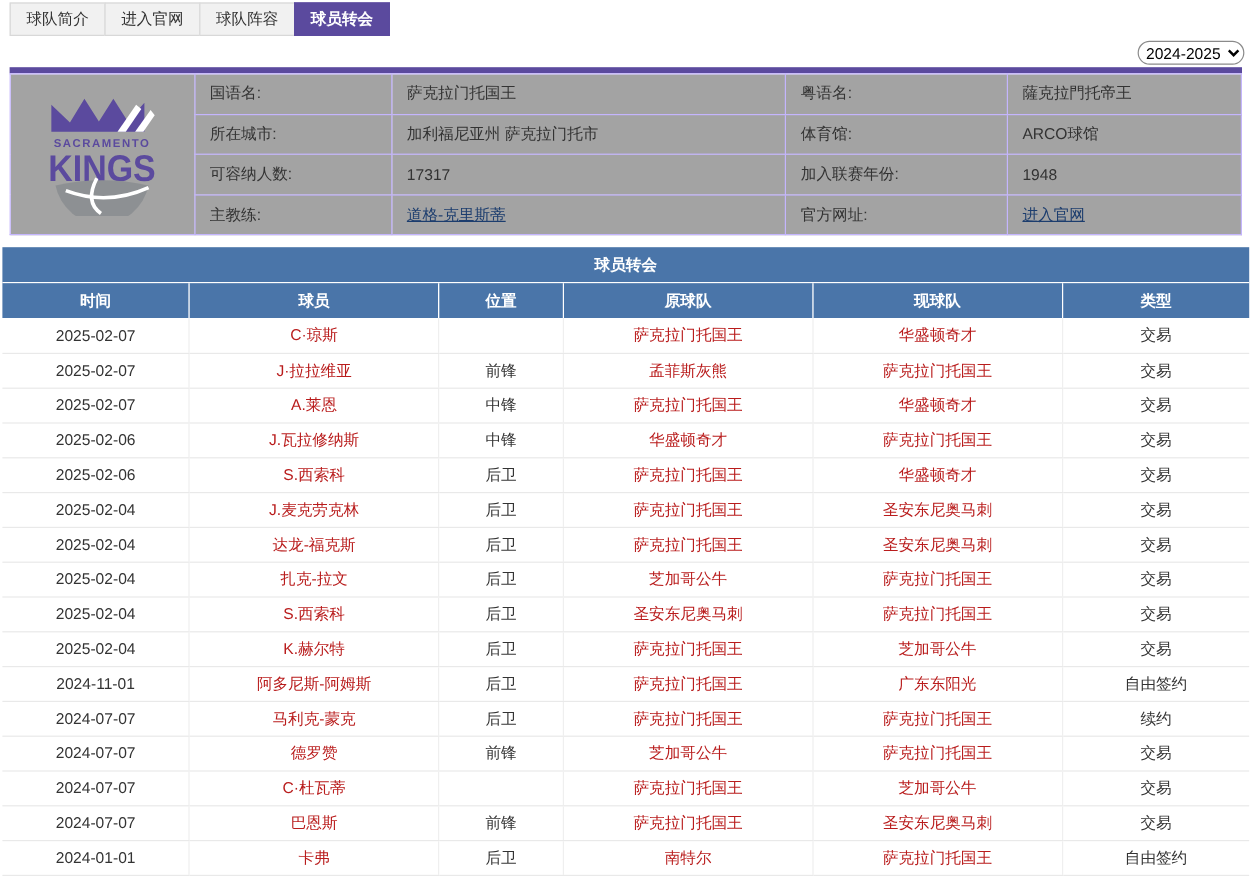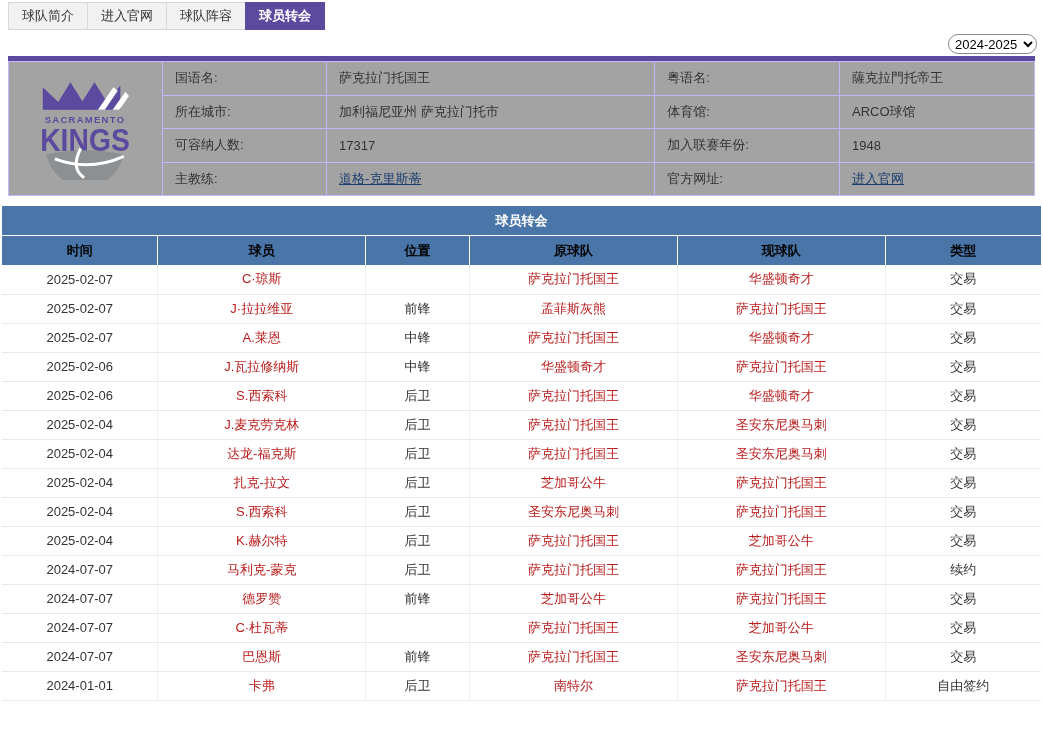--- a/index.html
+++ b/index.html
@@ -57,21 +57,21 @@
   
   .transfer-wrap { margin: 10px 2px 0 2px; }
   .transfer-title {
     background: #4a75a9; color: #fff; font-weight: bold;
     height: 30px; display: flex; align-items: center; justify-content: center;
     border-bottom: 1px solid #fff;
     font-size: 13px;
   }
   table.transfer { width: 100%; border-collapse: collapse; table-layout: fixed; }
   table.transfer th {
-    background: #4a75a9; color: #000000; font-weight: bold;
+    background: #4a75a9; color: #ffffff; font-weight: bold;
     height: 29px; border-left: 1px solid #fff;
     font-size: 13px;
   }
   table.transfer th:first-child { border-left: none; }
   table.transfer td {
     height: 29px; text-align: center;
     border-bottom: 1px solid #e9e9e9;
     border-left: 1px solid #efefef;
     color: #333; background: #fff;
     overflow: hidden; white-space: nowrap;
@@ -248,20 +248,28 @@
 
   <tr>
     <td>2025-02-04</td>
     <td><a href="#">K.赫尔特</a></td>
     <td>后卫</td>
     <td><a href="#">萨克拉门托国王</a></td>
     <td><a href="#">芝加哥公牛</a></td>
     <td>交易</td>
   </tr>
 
+  <tr>
+    <td>2024-11-01</td>
+    <td><a href="#">阿多尼斯-阿姆斯</a></td>
+    <td>后卫</td>
+    <td><a href="#">萨克拉门托国王</a></td>
+    <td><a href="#">广东东阳光</a></td>
+    <td>自由签约</td>
+  </tr>
 
 
   <tr>
     <td>2024-07-07</td>
     <td><a href="#">马利克-蒙克</a></td>
     <td>后卫</td>
     <td><a href="#">萨克拉门托国王</a></td>
     <td><a href="#">萨克拉门托国王</a></td>
     <td>续约</td>
   </tr>

